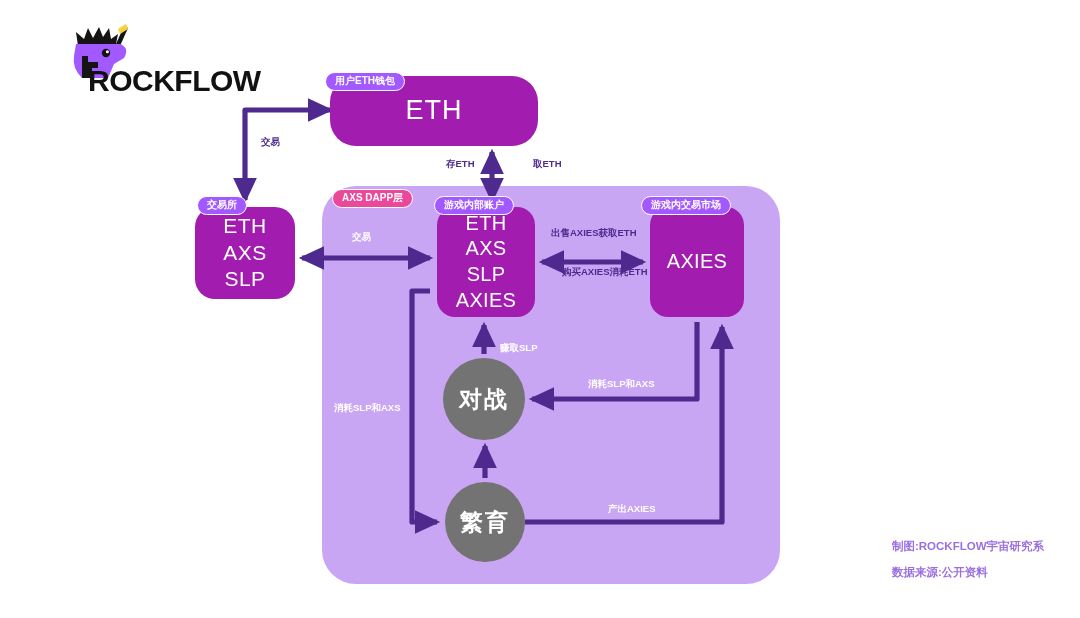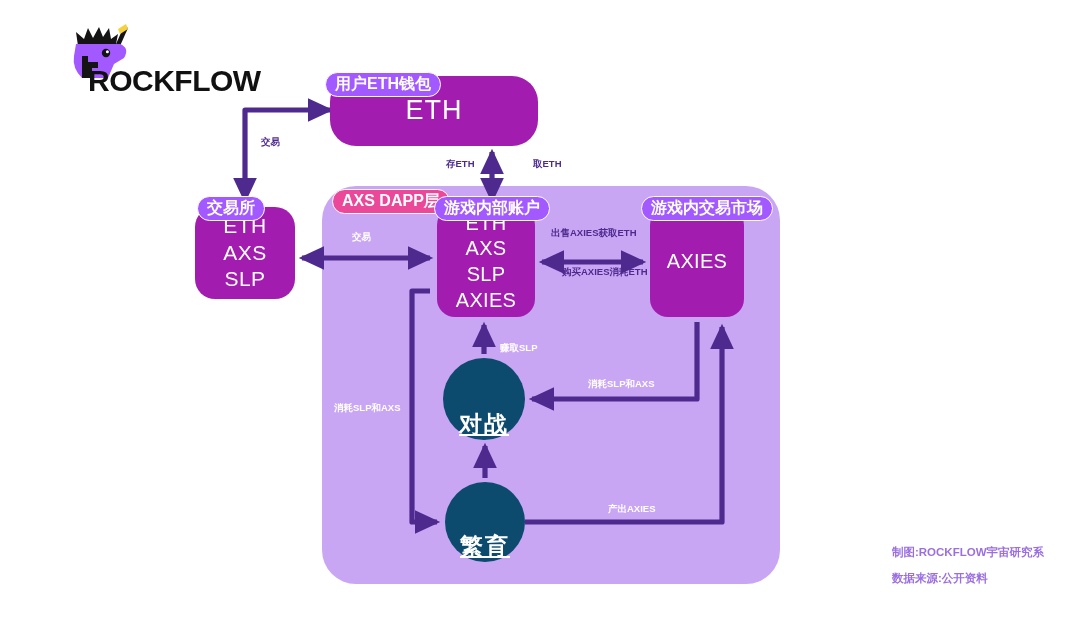--- a/index.html
+++ b/index.html
@@ -38,21 +38,21 @@
   .node .lines{display:flex;flex-direction:column;align-items:center;justify-content:center;gap:2px;}
   .node .lines span{display:block;line-height:1.18;}
 
   
   .pill{
     position:absolute;
     background:#a259ff;
     border:1.6px solid #ffffff;
     border-radius:999px;
     color:#ffffff;
-    font-size:16px;font-weight:bold;
+    font-size:10px;font-weight:bold;
     padding:3px 9px 4px 9px;
     white-space:nowrap;
     line-height:1;
     z-index:6;
   }
   .pill.light{background:#ec4899;}
 
   
   #dapp-panel{
     position:absolute;left:322px;top:186px;width:458px;height:398px;
@@ -66,37 +66,37 @@
   #exchange{left:195px;top:207px;width:100px;height:92px;border-radius:20px;}
   #exchange .lines span{font-size:21px;letter-spacing:0.5px;}
 
   #ingame-account{left:437px;top:207px;width:98px;height:110px;border-radius:18px;}
   #ingame-account .lines span{font-size:20px;letter-spacing:0.3px;}
 
   #marketplace{left:650px;top:207px;width:94px;height:110px;border-radius:18px;}
   #marketplace .lines span{font-size:20px;letter-spacing:0.3px;}
 
   .circle{
-    position:absolute;background:#0c4a6e;border-radius:50%;
-    color:#fff;display:flex;align-items:flex-end;justify-content:center;
-    font-size:23px;font-weight:bold;letter-spacing:2px;text-decoration:underline;
+    position:absolute;background:#737373;border-radius:50%;
+    color:#fff;display:flex;align-items:center;justify-content:center;
+    font-size:23px;font-weight:bold;letter-spacing:2px;
   }
   #battle{left:443px;top:358px;width:82px;height:82px;}
   #breeding{left:445px;top:482px;width:80px;height:80px;}
 
   
   .edge-label{
     position:absolute;font-size:9.5px;font-weight:bold;
     white-space:nowrap;line-height:1;
   }
   .edge-label.dark{color:#4e2a8e;}
   .edge-label.white{color:#ffffff;}
 
   
-  #footer{position:absolute;right:36px;bottom:34px;text-align:left;}
+  #footer{position:absolute;right:36px;bottom:40px;text-align:left;}
   #footer div{
     color:#9b6fe0;font-size:11.5px;font-weight:bold;line-height:1;
     margin-top:14px;white-space:nowrap;
   }
   #footer div:first-child{margin-top:0;}
 </style>
 </head>
 <body>
 
 <div id="stage">

